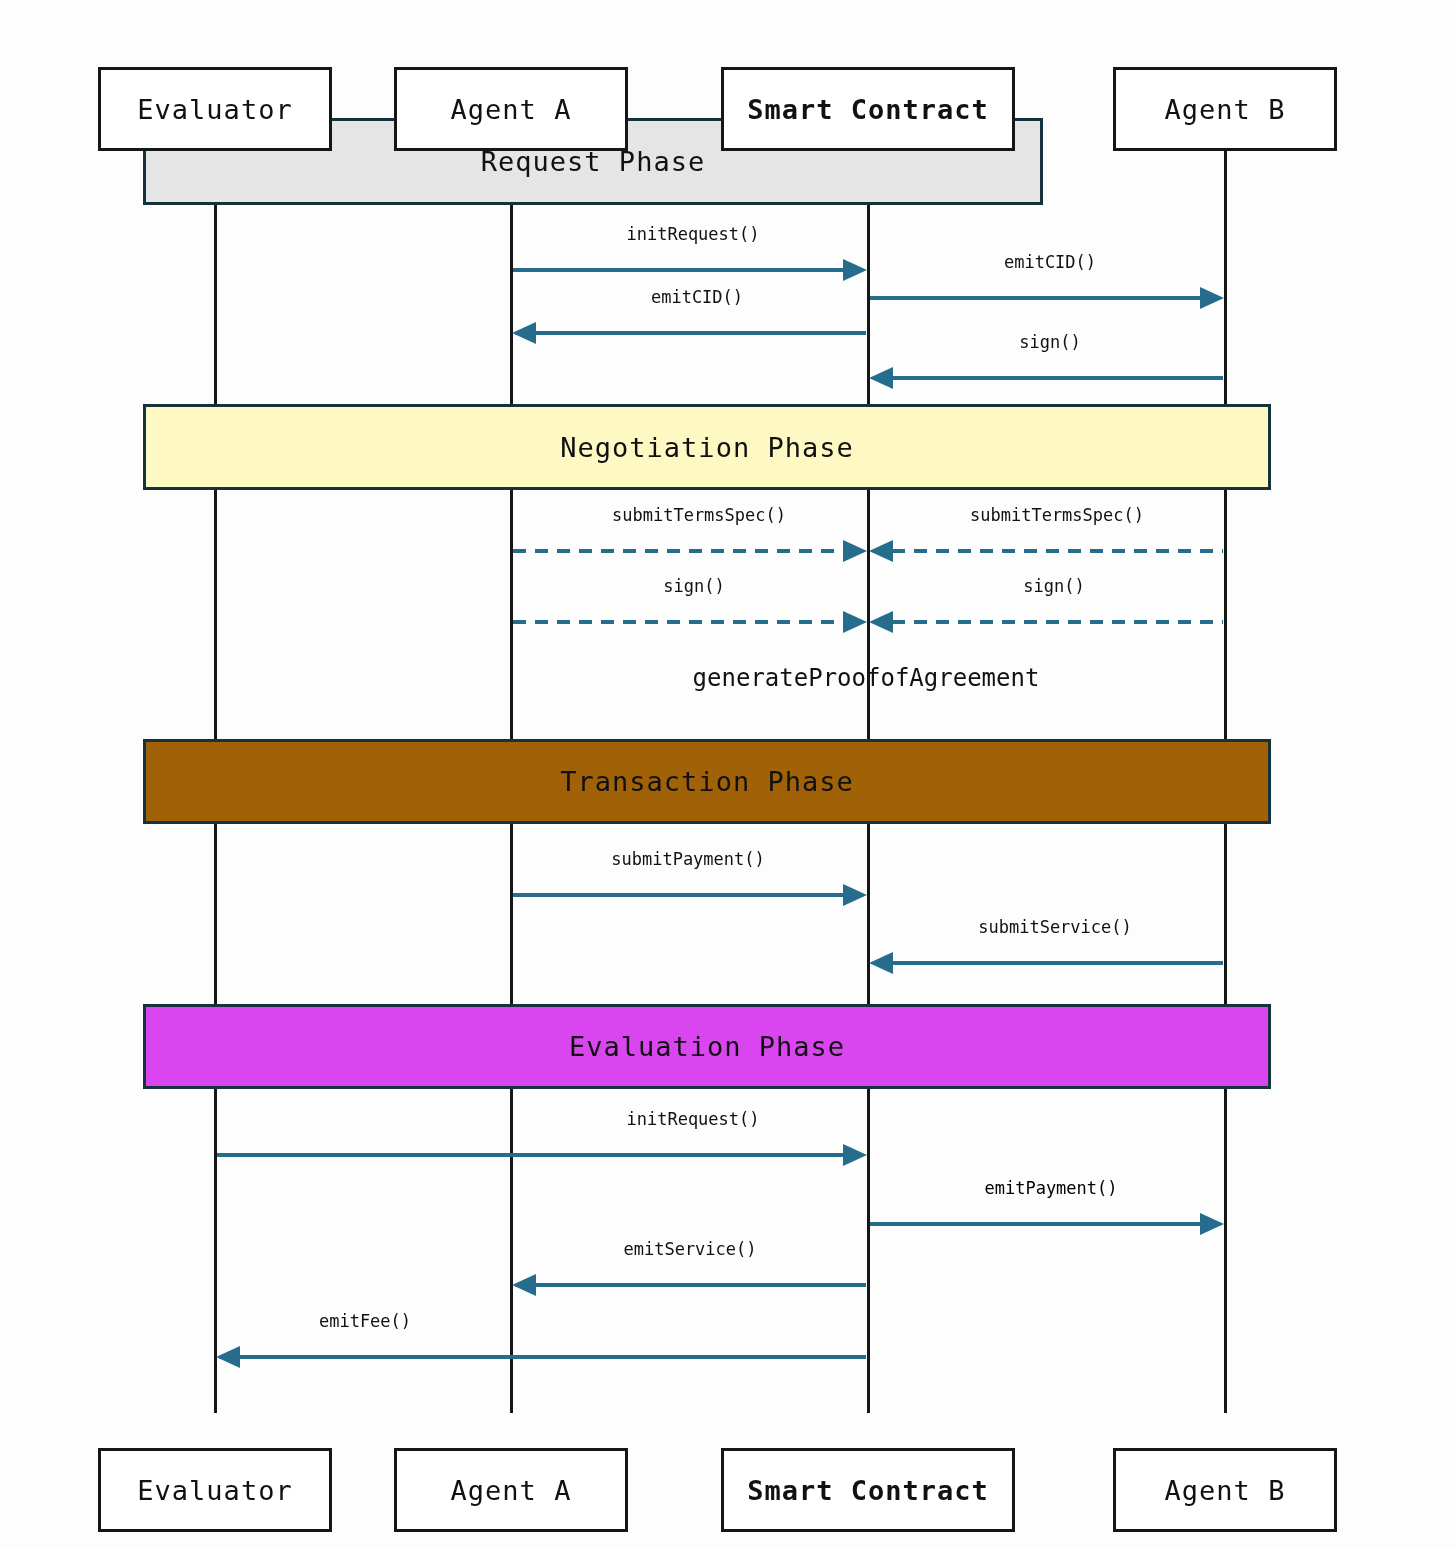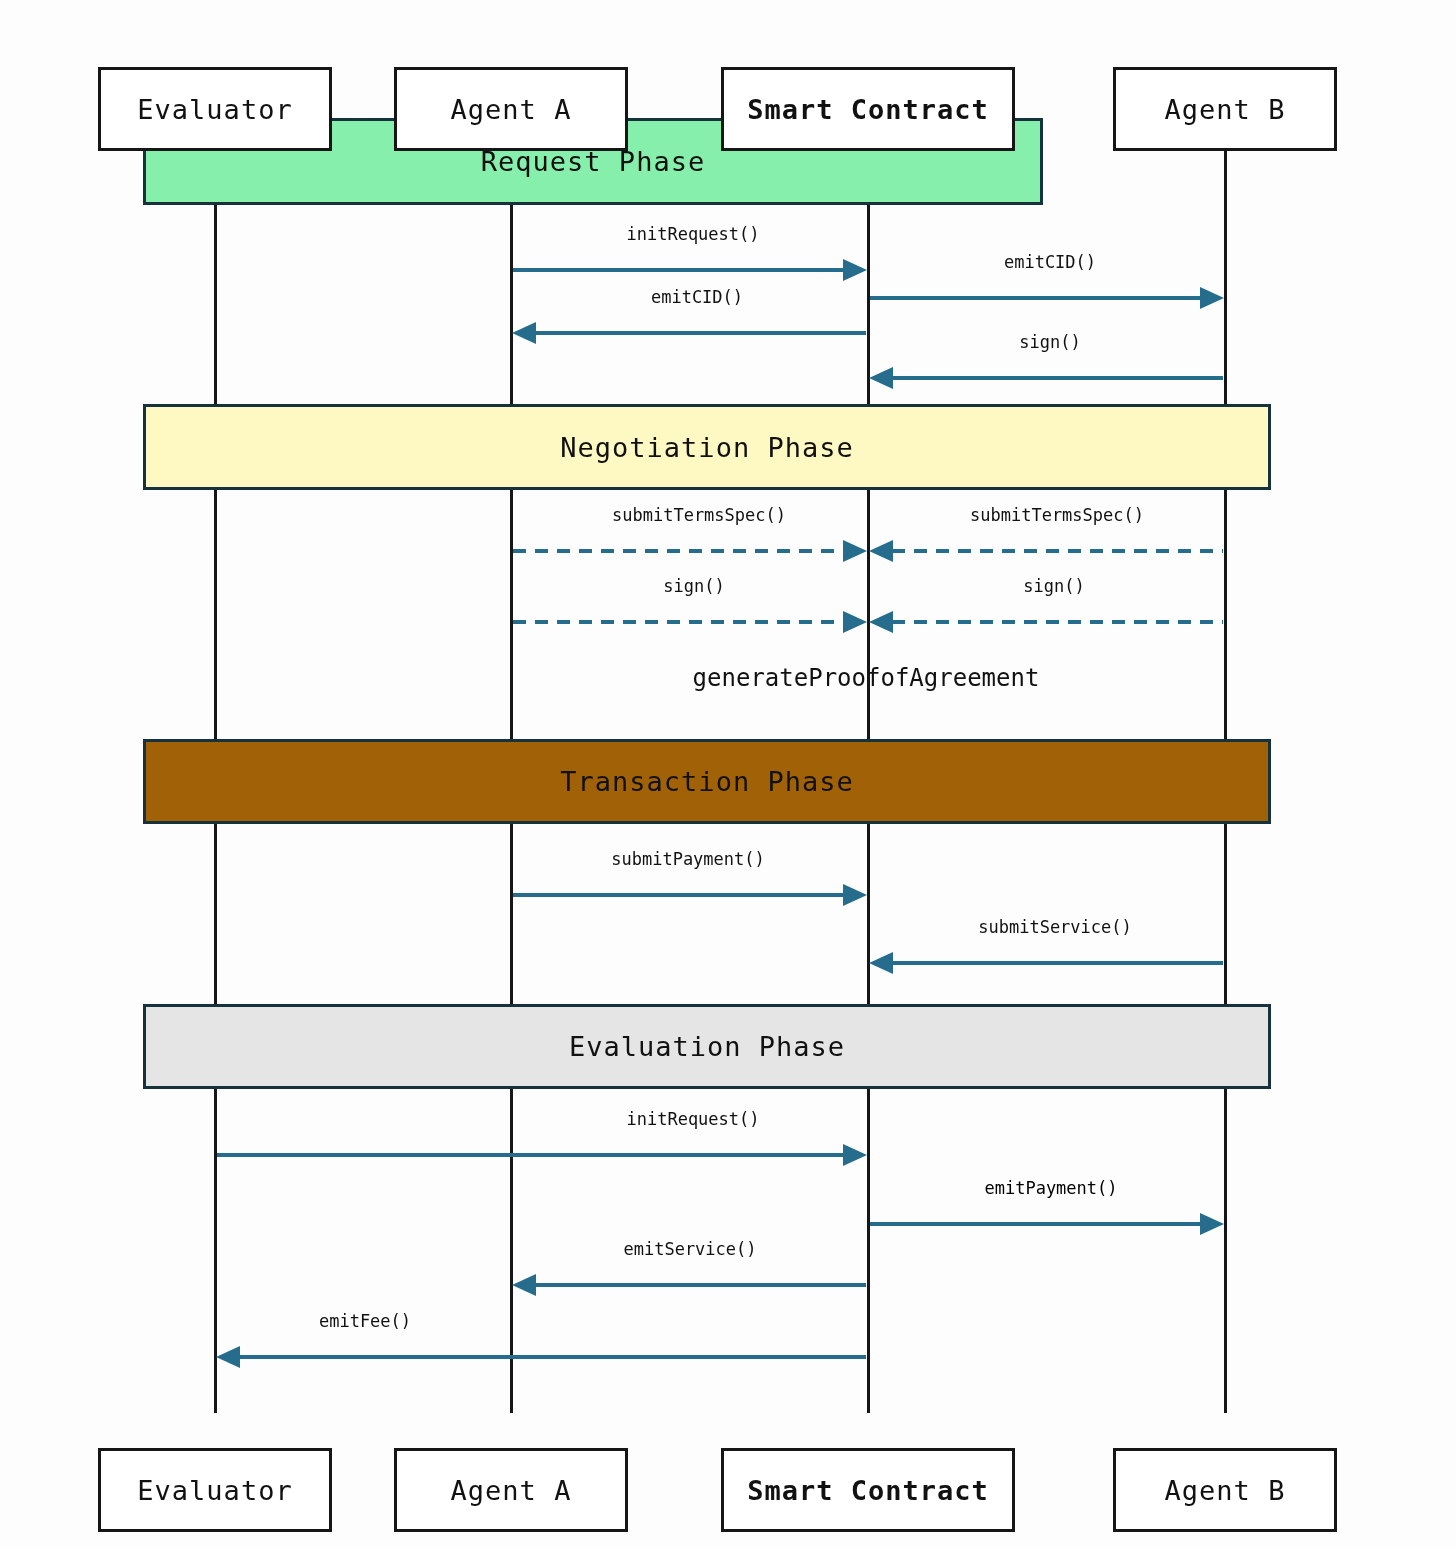--- a/index.html
+++ b/index.html
@@ -53,30 +53,30 @@
   }
 </style>
 </head>
 <body>
 
 <div id="stage" style="background: rgb(253, 253, 253);">
     <div class="lifeline" style="left: 213.5px; top: 112px; width: 3px; height: 1301px; background: rgb(22, 22, 22);"></div>
     <div class="lifeline" style="left: 509.5px; top: 112px; width: 3px; height: 1301px; background: rgb(22, 22, 22);"></div>
     <div class="lifeline" style="left: 866.5px; top: 112px; width: 3px; height: 1301px; background: rgb(22, 22, 22);"></div>
     <div class="lifeline" style="left: 1223.5px; top: 112px; width: 3px; height: 1301px; background: rgb(22, 22, 22);"></div>
-    <div class="phase-band" style="left: 143px; top: 118px; width: 900px; height: 87px; background: #86efac; border: 3px solid rgb(22, 50, 61);">
+    <div class="phase-band" style="left: 143px; top: 118px; width: 900px; height: 87px; background: #e5e5e5; border: 3px solid rgb(22, 50, 61);">
       <span class="phase-label" style="color: rgb(17, 17, 17);">Request Phase</span>
     </div>
     <div class="phase-band" style="left: 143px; top: 404px; width: 1128px; height: 86px; background: #fef9c3; border: 3px solid rgb(22, 50, 61);">
       <span class="phase-label" style="color: rgb(17, 17, 17);">Negotiation Phase</span>
     </div>
     <div class="phase-band" style="left: 143px; top: 739px; width: 1128px; height: 85px; background: #a16207; border: 3px solid rgb(22, 50, 61);">
       <span class="phase-label" style="color: rgb(17, 17, 17);">Transaction Phase</span>
     </div>
-    <div class="phase-band" style="left: 143px; top: 1004px; width: 1128px; height: 85px; background: #e5e5e5; border: 3px solid rgb(22, 50, 61);">
+    <div class="phase-band" style="left: 143px; top: 1004px; width: 1128px; height: 85px; background: #d946ef; border: 3px solid rgb(22, 50, 61);">
       <span class="phase-label" style="color: rgb(17, 17, 17);">Evaluation Phase</span>
     </div>
     <div class="actor-box" style="left: 98px; top: 30px; width: 234px; height: 84px; background: rgb(255, 255, 255); border: 3px solid rgb(22, 22, 22);">
       <span class="actor-label" style="color: rgb(17, 17, 17); font-weight: normal;">Evaluator</span>
     </div>
     <div class="actor-box" style="left: 394px; top: 30px; width: 234px; height: 84px; background: rgb(255, 255, 255); border: 3px solid rgb(22, 22, 22);">
       <span class="actor-label" style="color: rgb(17, 17, 17); font-weight: normal;">Agent A</span>
     </div>
     <div class="actor-box" style="left: 721px; top: 30px; width: 294px; height: 84px; background: rgb(255, 255, 255); border: 3px solid rgb(22, 22, 22);">
       <span class="actor-label" style="color: rgb(17, 17, 17); font-weight: bold;">Smart Contract</span>

